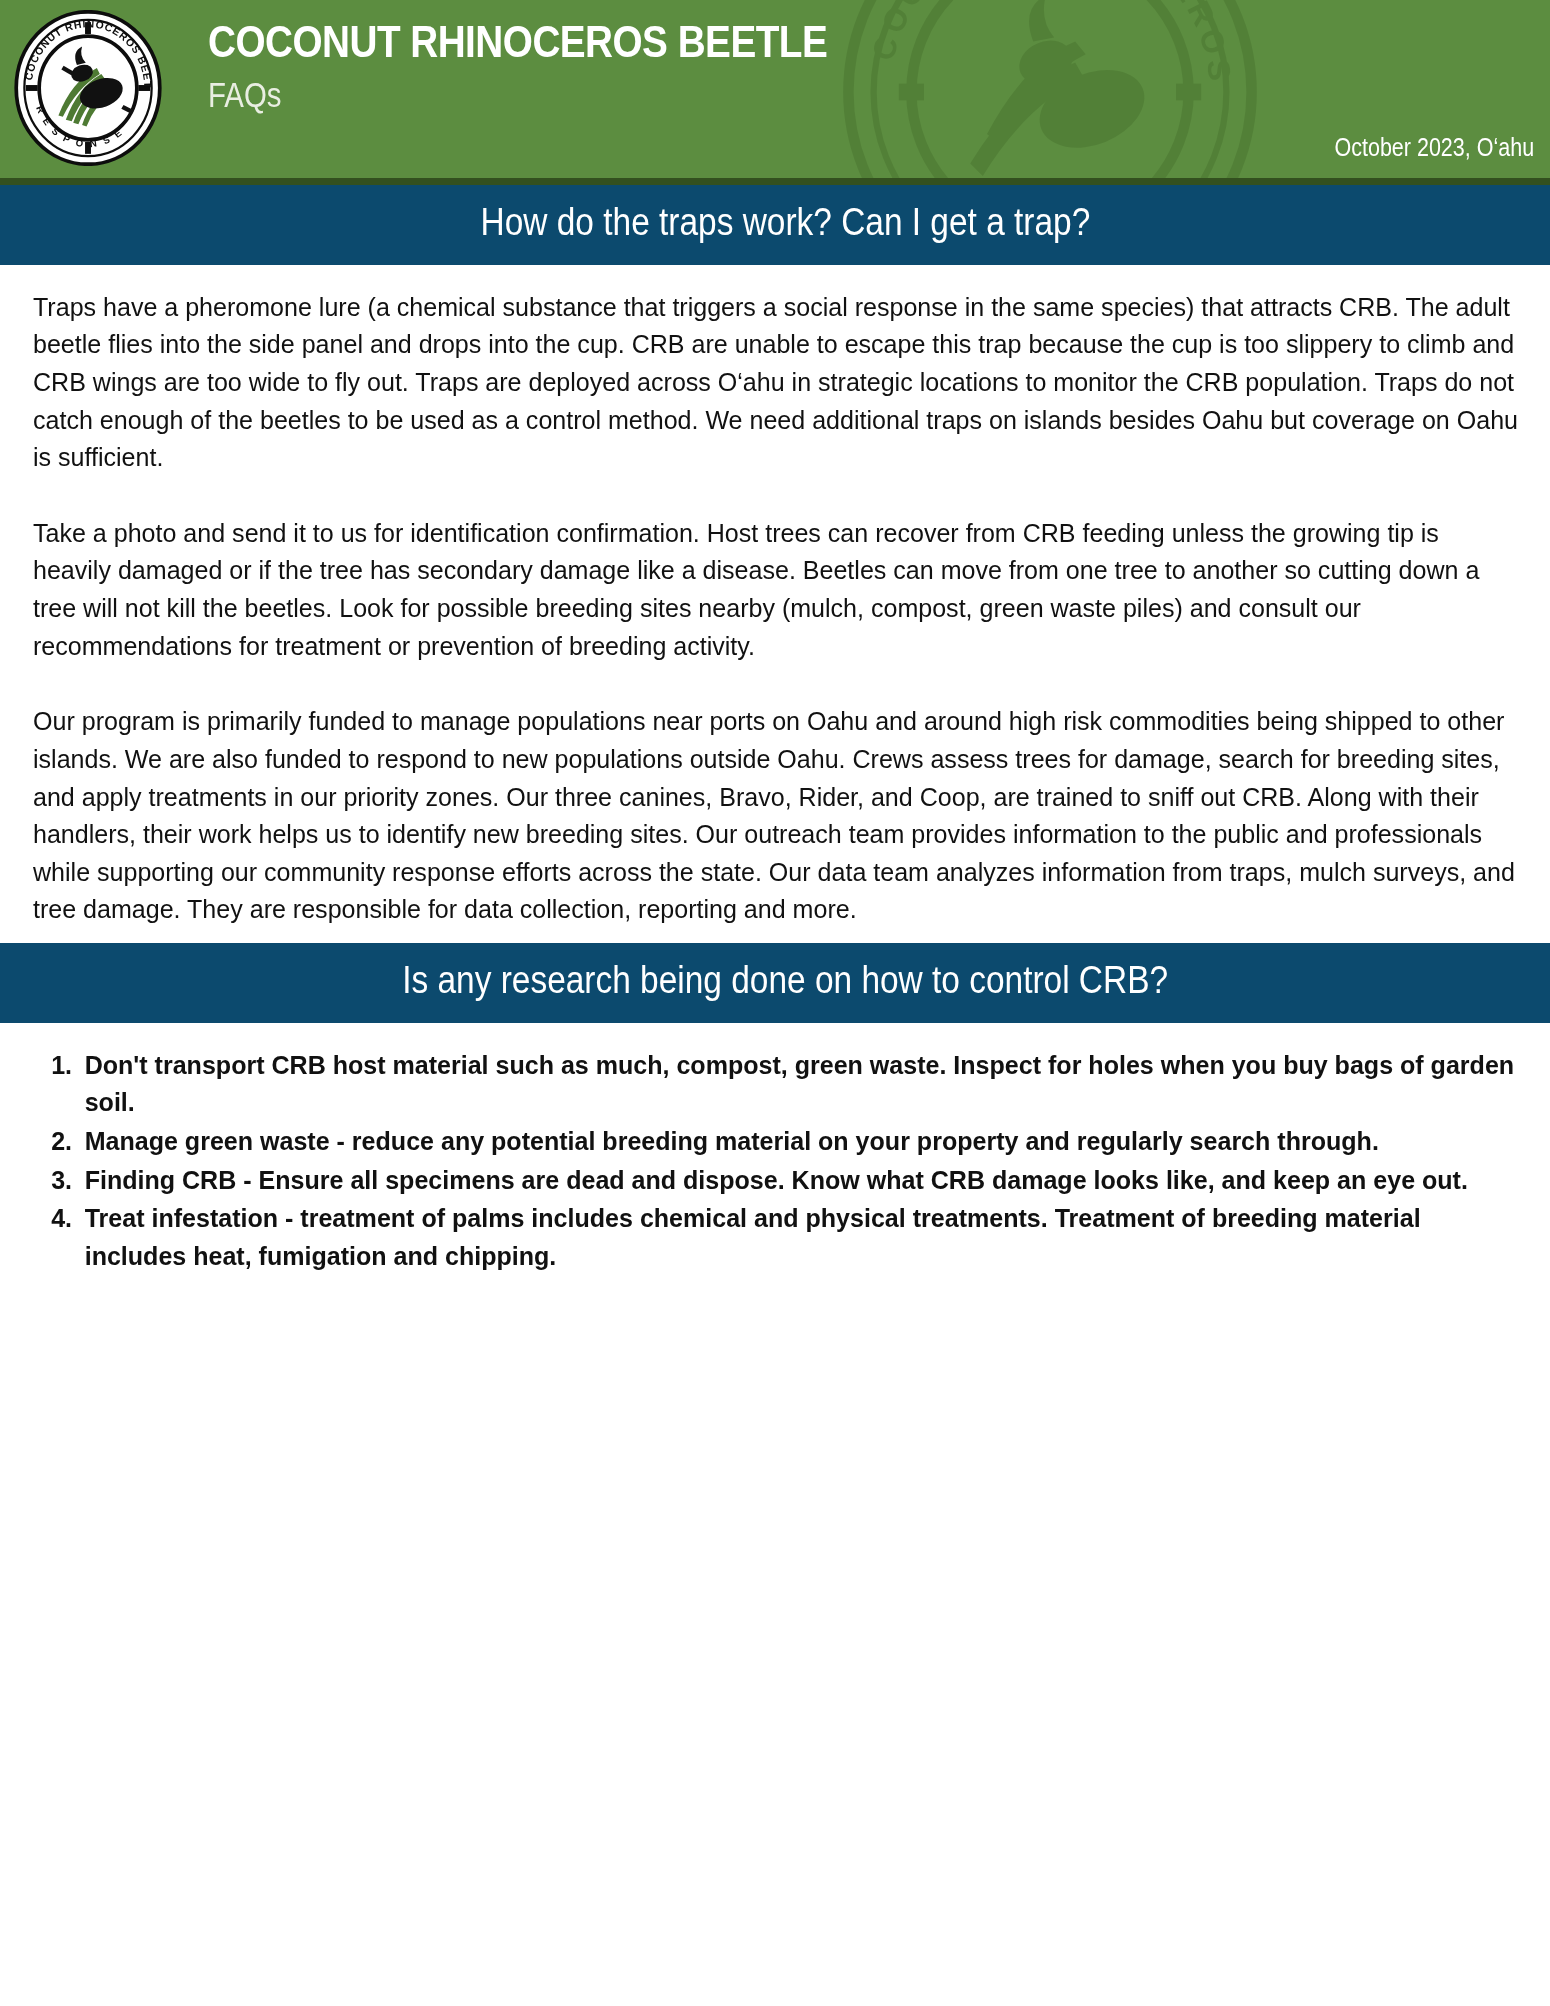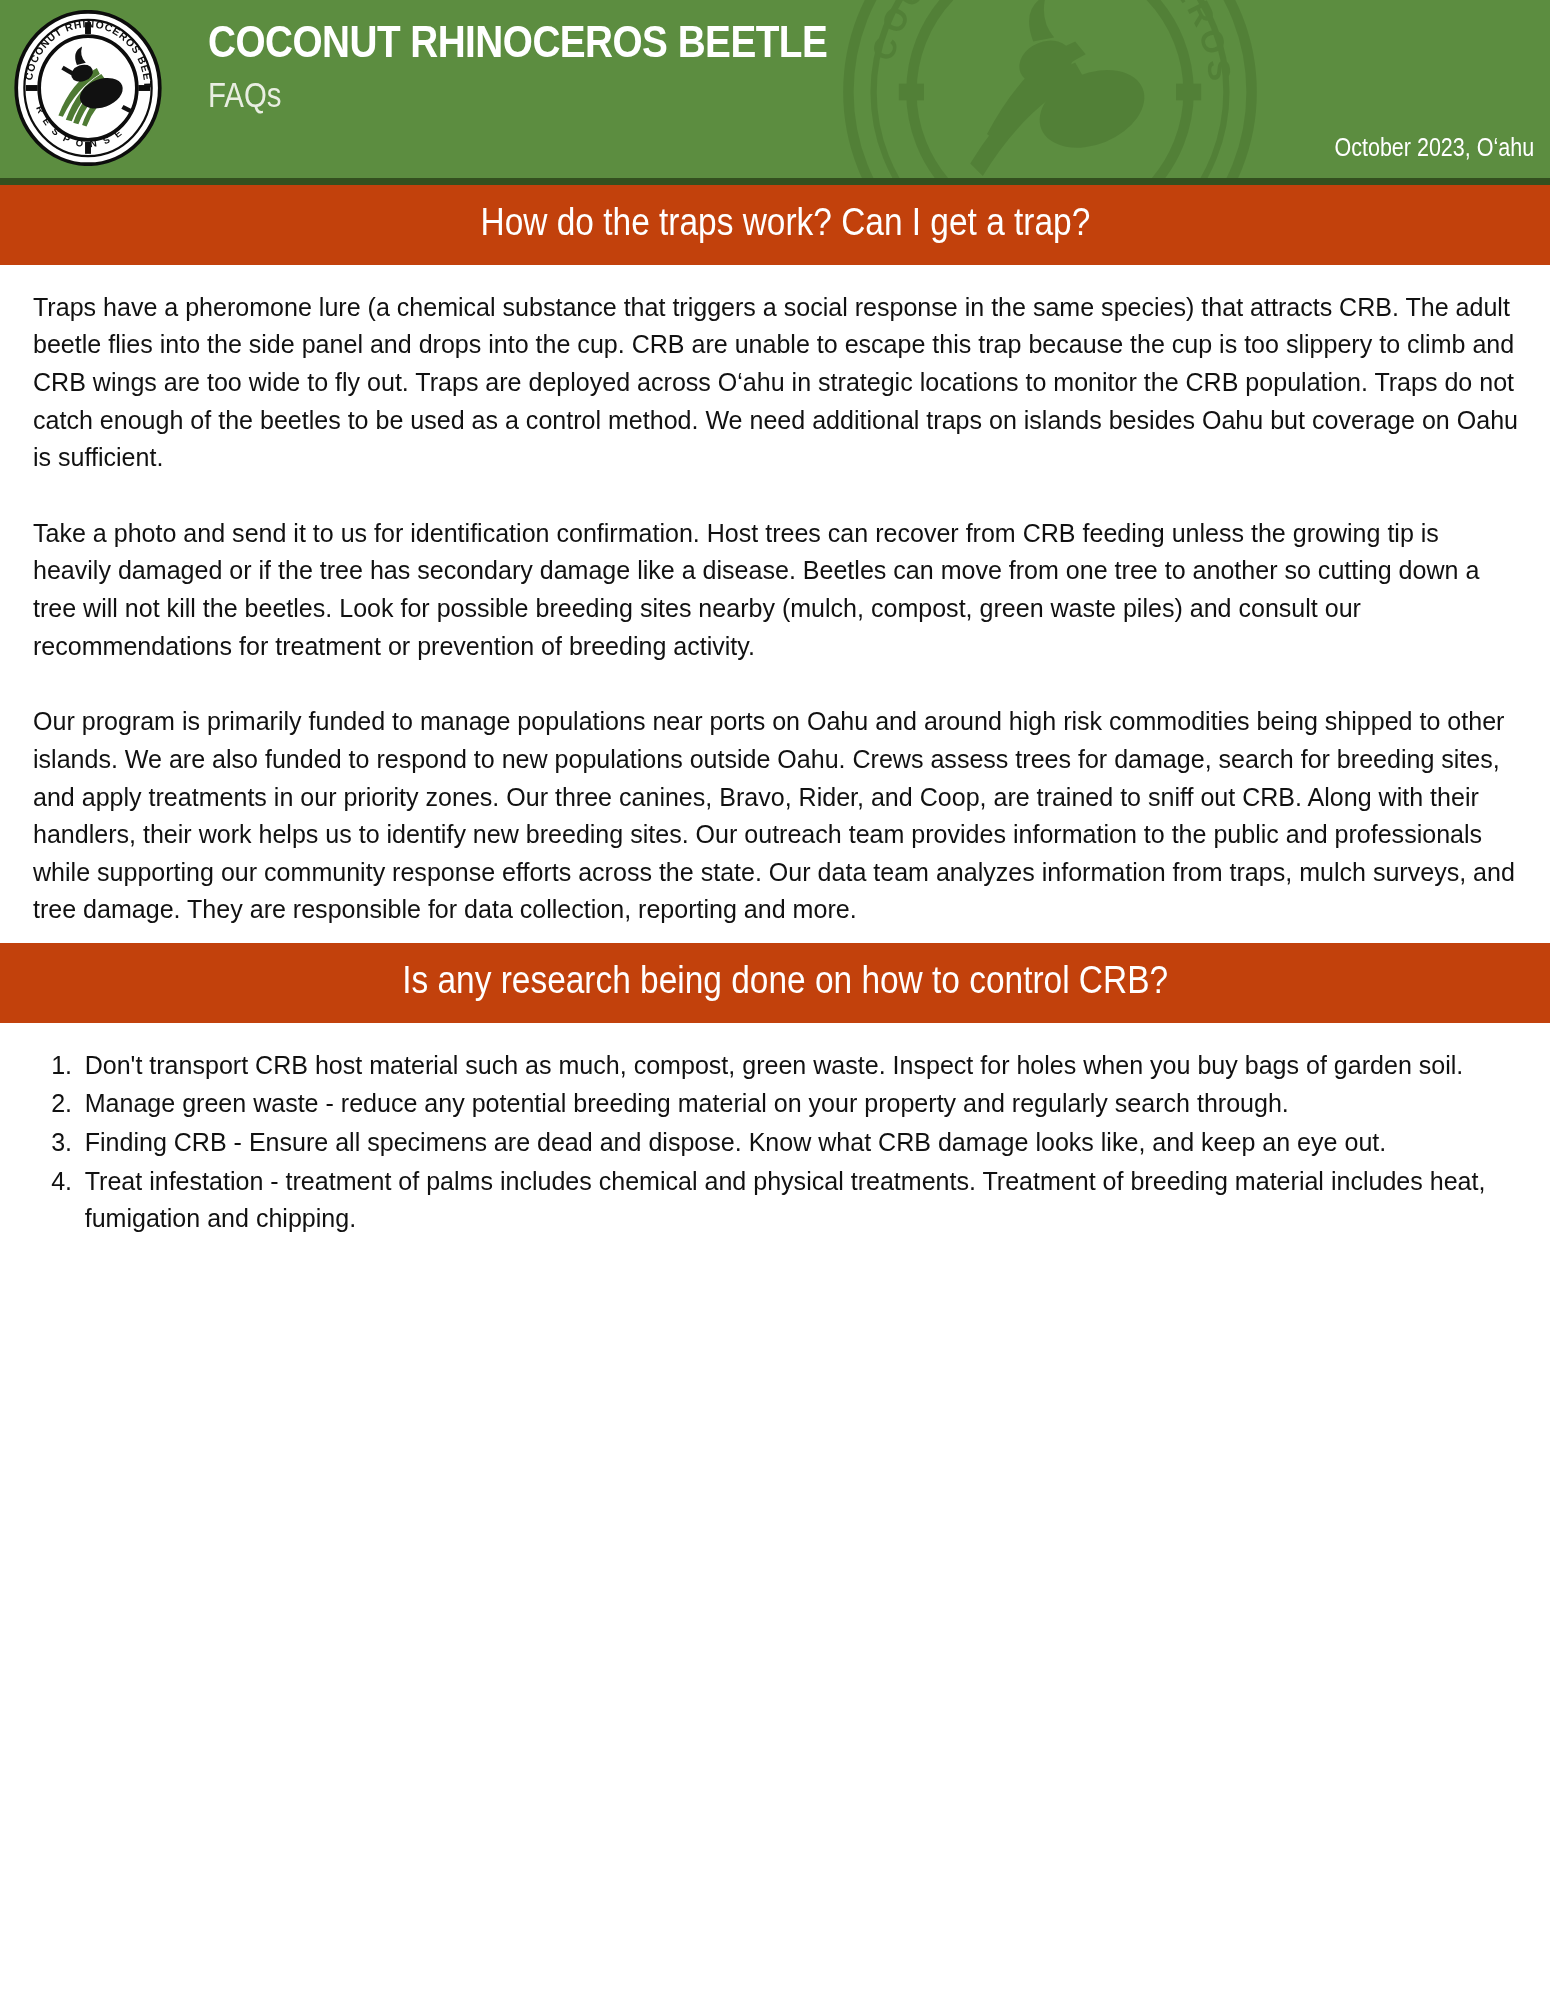--- a/index.html
+++ b/index.html
@@ -87,21 +87,21 @@
     white-space: nowrap;
   }
 
   .header-rule {
     height: 7px;
     background: #33501f;
   }
 
   
   .qbar {
-    background: #c2410c;
+    background: #0c4a6e;
     text-align: center;
     padding: 16px 20px 20px 40px;
   }
 
   .qbar-text {
     font-family: "Liberation Sans Narrow", "Liberation Sans", sans-serif;
     font-size: 38px;
     color: #ffffff;
     line-height: 1.15;
     transform: scaleX(0.88);
@@ -121,20 +121,21 @@
     line-height: 1.42;
     color: #111111;
     transform: scaleX(0.945);
     transform-origin: left top;
     width: 105.8%;
   }
 
   .answer ol {
     margin: 0 0 0 46px;
     padding: 0;
+    font-weight: bold;
   }
 
   .answer ol li {
     margin-bottom: 1px;
     padding-left: 6px;
   }
 
   
   .footer {
     position: absolute;

